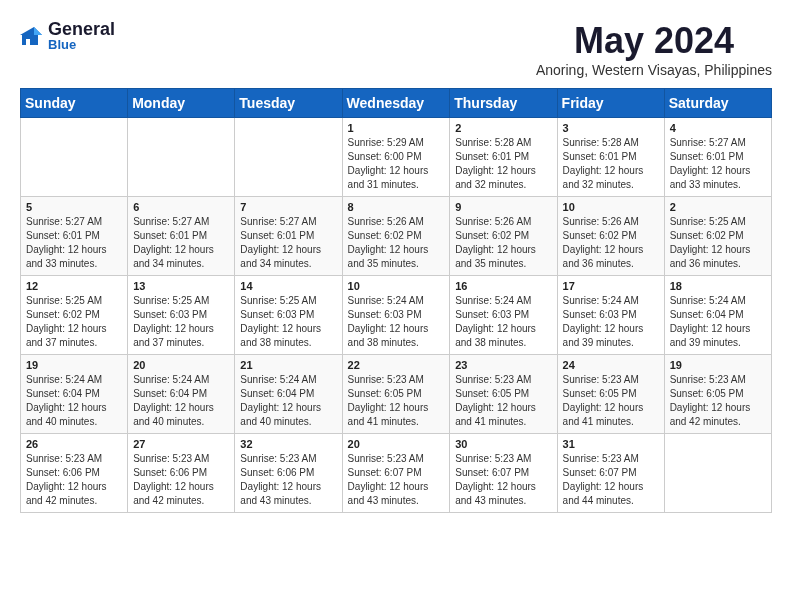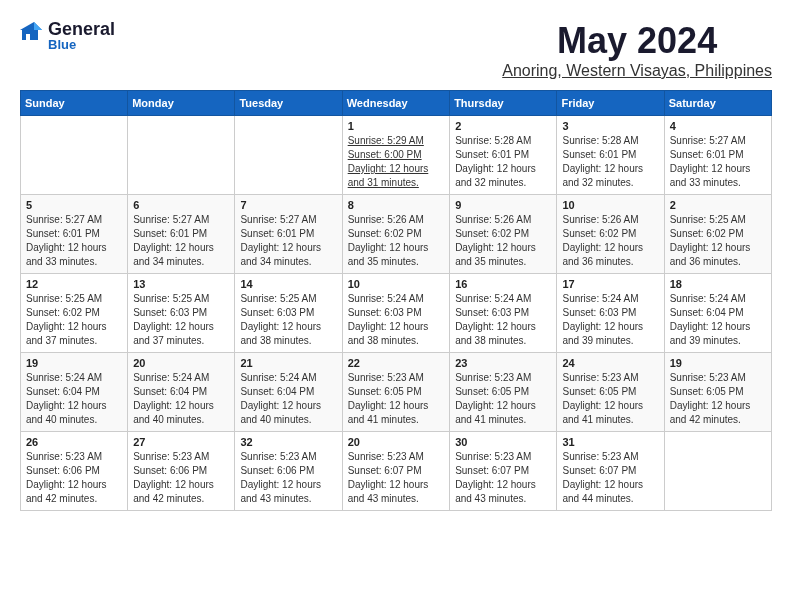--- a/index.html
+++ b/index.html
@@ -11,20 +11,21 @@
       padding: 20px;
     }
     .header-area {
       display: flex;
       justify-content: space-between;
       align-items: flex-start;
       margin-bottom: 10px;
     }
     .logo {
       display: flex;
+      align-items: center;
       gap: 6px;
     }
     .logo-text-general {
       font-size: 18px;
       font-weight: bold;
       color: #1a1a2e;
       line-height: 1;
     }
     .logo-text-blue {
       font-size: 13px;
@@ -38,33 +39,32 @@
     }
     .title-area {
       text-align: center;
     }
     .month-title {
       font-size: 36px;
       font-weight: bold;
       color: #1a1a2e;
     }
     .location-title {
-      font-size: 16px;
+      font-size: 14px;
       color: #333;
-      text-decoration: underline;
     }
     .calendar-table {
       width: 100%;
       border-collapse: collapse;
       border: 1px solid #ccc;
     }
     .calendar-table th {
       background-color: #1565c0;
       color: #fff;
-      font-size: 11px;
+      font-size: 14px;
       padding: 6px 4px;
       text-align: left;
       border: 1px solid #1255a0;
     }
     .calendar-table td {
       vertical-align: top;
       border: 1px solid #ccc;
       padding: 4px 5px;
       font-size: 10.5px;
       color: #222;
@@ -124,21 +124,21 @@
         <th>Saturday</th>
       </tr>
   </thead>
   <tbody id="calendar-body">
   <tr>
         <td class="empty"></td>
         <td class="empty"></td>
         <td class="empty"></td>
         <td>
           <span class="day-number">1</span>
-          <div class="day-info" style="white-space: pre-line; text-decoration: underline;">Sunrise: 5:29 AM
+          <div class="day-info" style="white-space: pre-line;">Sunrise: 5:29 AM
 Sunset: 6:00 PM
 Daylight: 12 hours
 and 31 minutes.</div>
         </td>
         <td>
           <span class="day-number">2</span>
           <div class="day-info" style="white-space: pre-line;">Sunrise: 5:28 AM
 Sunset: 6:01 PM
 Daylight: 12 hours
 and 32 minutes.</div>

